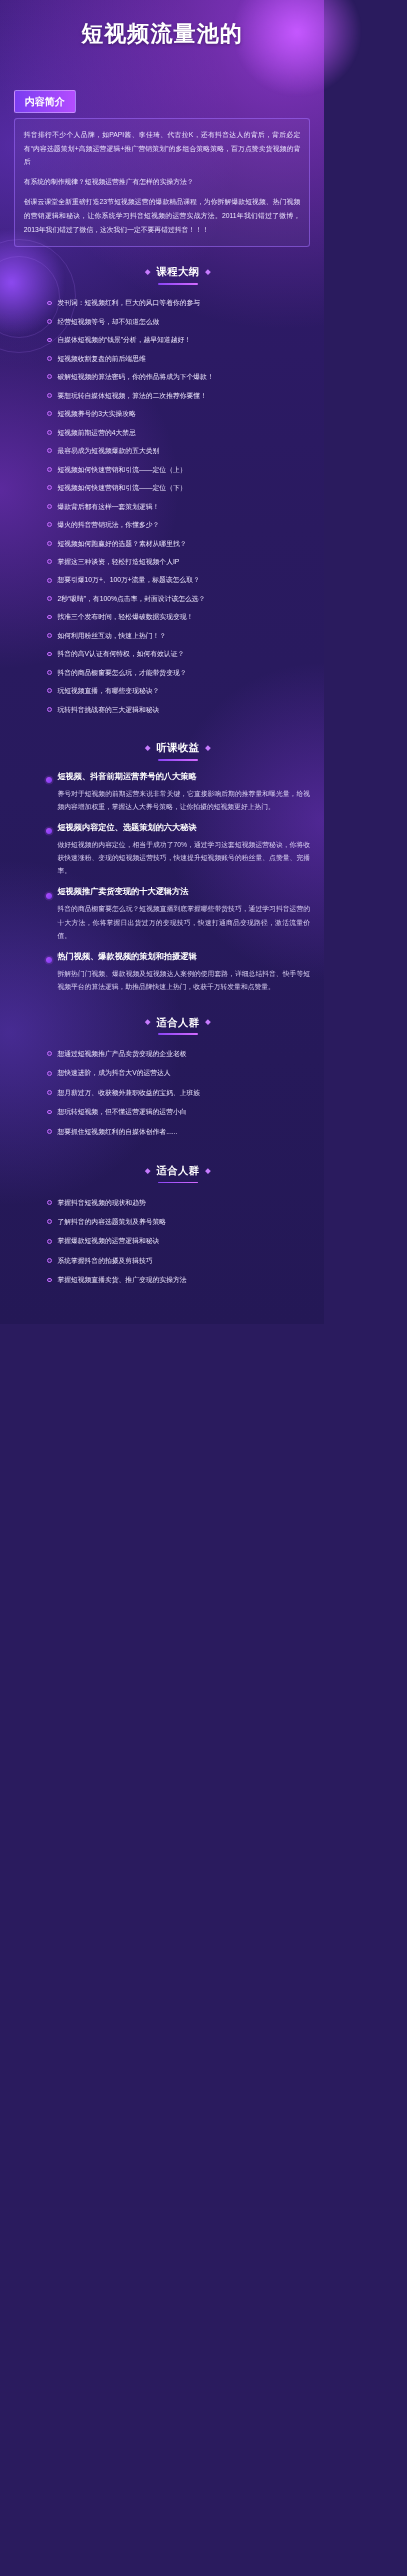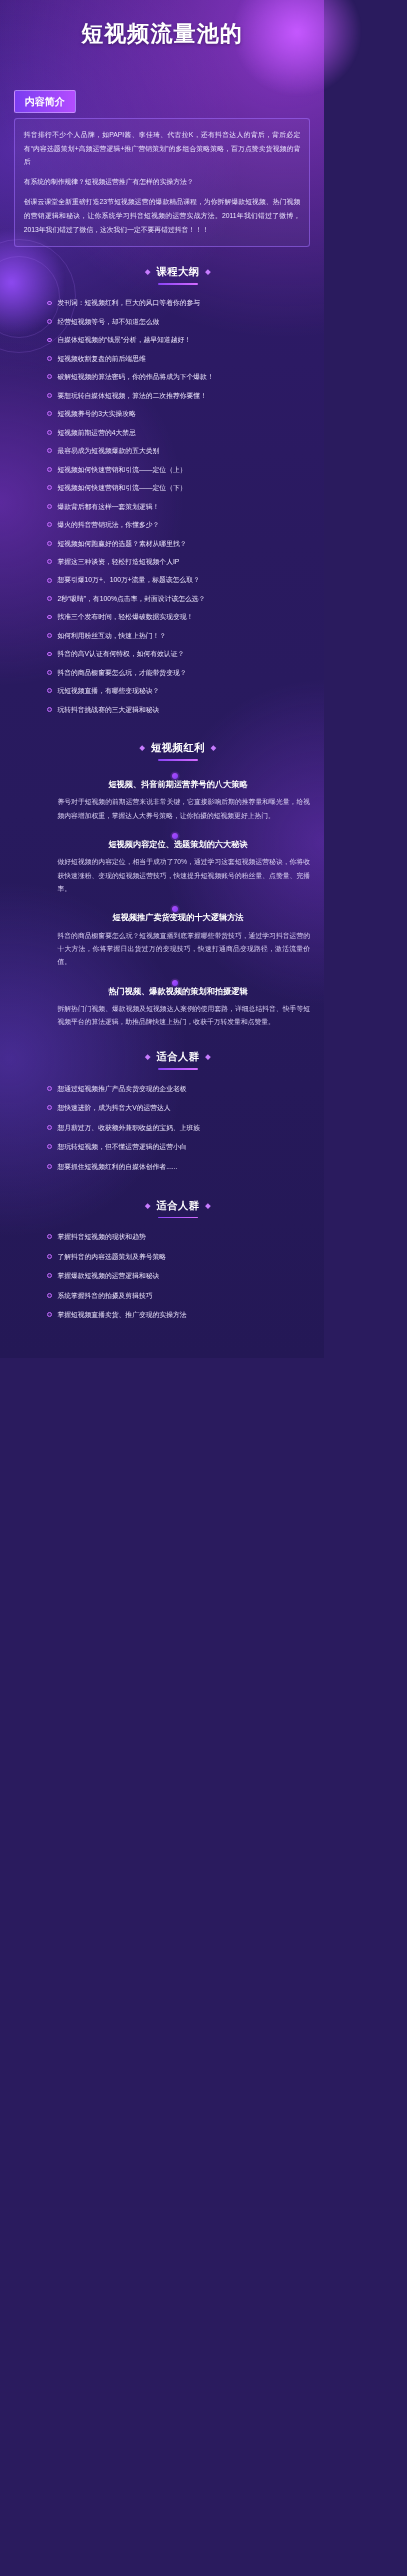--- a/index.html
+++ b/index.html
@@ -114,25 +114,24 @@
     border-radius:50%;
     border:1.1px solid #c46bff;
     margin:2.2px 5.4px 0 1.1px;
     flex:0 0 auto;
     background:rgba(196,107,255,0.15);
   }
   
   .hl { margin:0 14px; }
   .hl-item { margin-bottom:8.7px; }
   .hl-head {
-    display:flex; align-items:center;
+    display:flex; align-items:flex-end;
     font-size:8.2px; font-weight:bold;
     color:#fff; line-height:1.5;
     margin-bottom:3.8px;
-    flex-direction:column;
   }
   .hl-dot {
     width:6px;height:6px;border-radius:50%;
     background:linear-gradient(135deg,#b44dff,#7a3df0);
     box-shadow:0 0 0 1.6px rgba(180,77,255,0.2);
     margin:2.7px 5.4px 0 0; flex:0 0 auto;
   }
   .hl-body {
     font-size:6.8px; line-height:1.95;
     color:#dcd3f5;
@@ -268,21 +267,21 @@
         </div>
       <div class="li">
           <span class="dot"></span>
           <span>玩转抖音挑战赛的三大逻辑和秘诀</span>
         </div>
     </div>
   </div>
 
   <div class="section" style="margin-top:22px;">
     <div class="sec-title">
-      <span class="deco">◆</span><span>短视频红利</span><span class="deco">◆</span>
+      <span class="deco">◆</span><span>听课收益</span><span class="deco">◆</span>
       <div class="sec-under"></div>
     </div>
     <div class="hl">
       <div class="hl-item">
         <div class="hl-head">
             <span class="hl-dot"></span>
             <span>短视频、抖音前期运营养号的八大策略</span>
           </div>
         <div class="hl-body">养号对于短视频的前期运营来说非常关键，它直接影响后期的推荐量和曝光量，给视频内容增加权重，掌握达人大养号策略，让你拍摄的短视频更好上热门。</div>
       </div>

